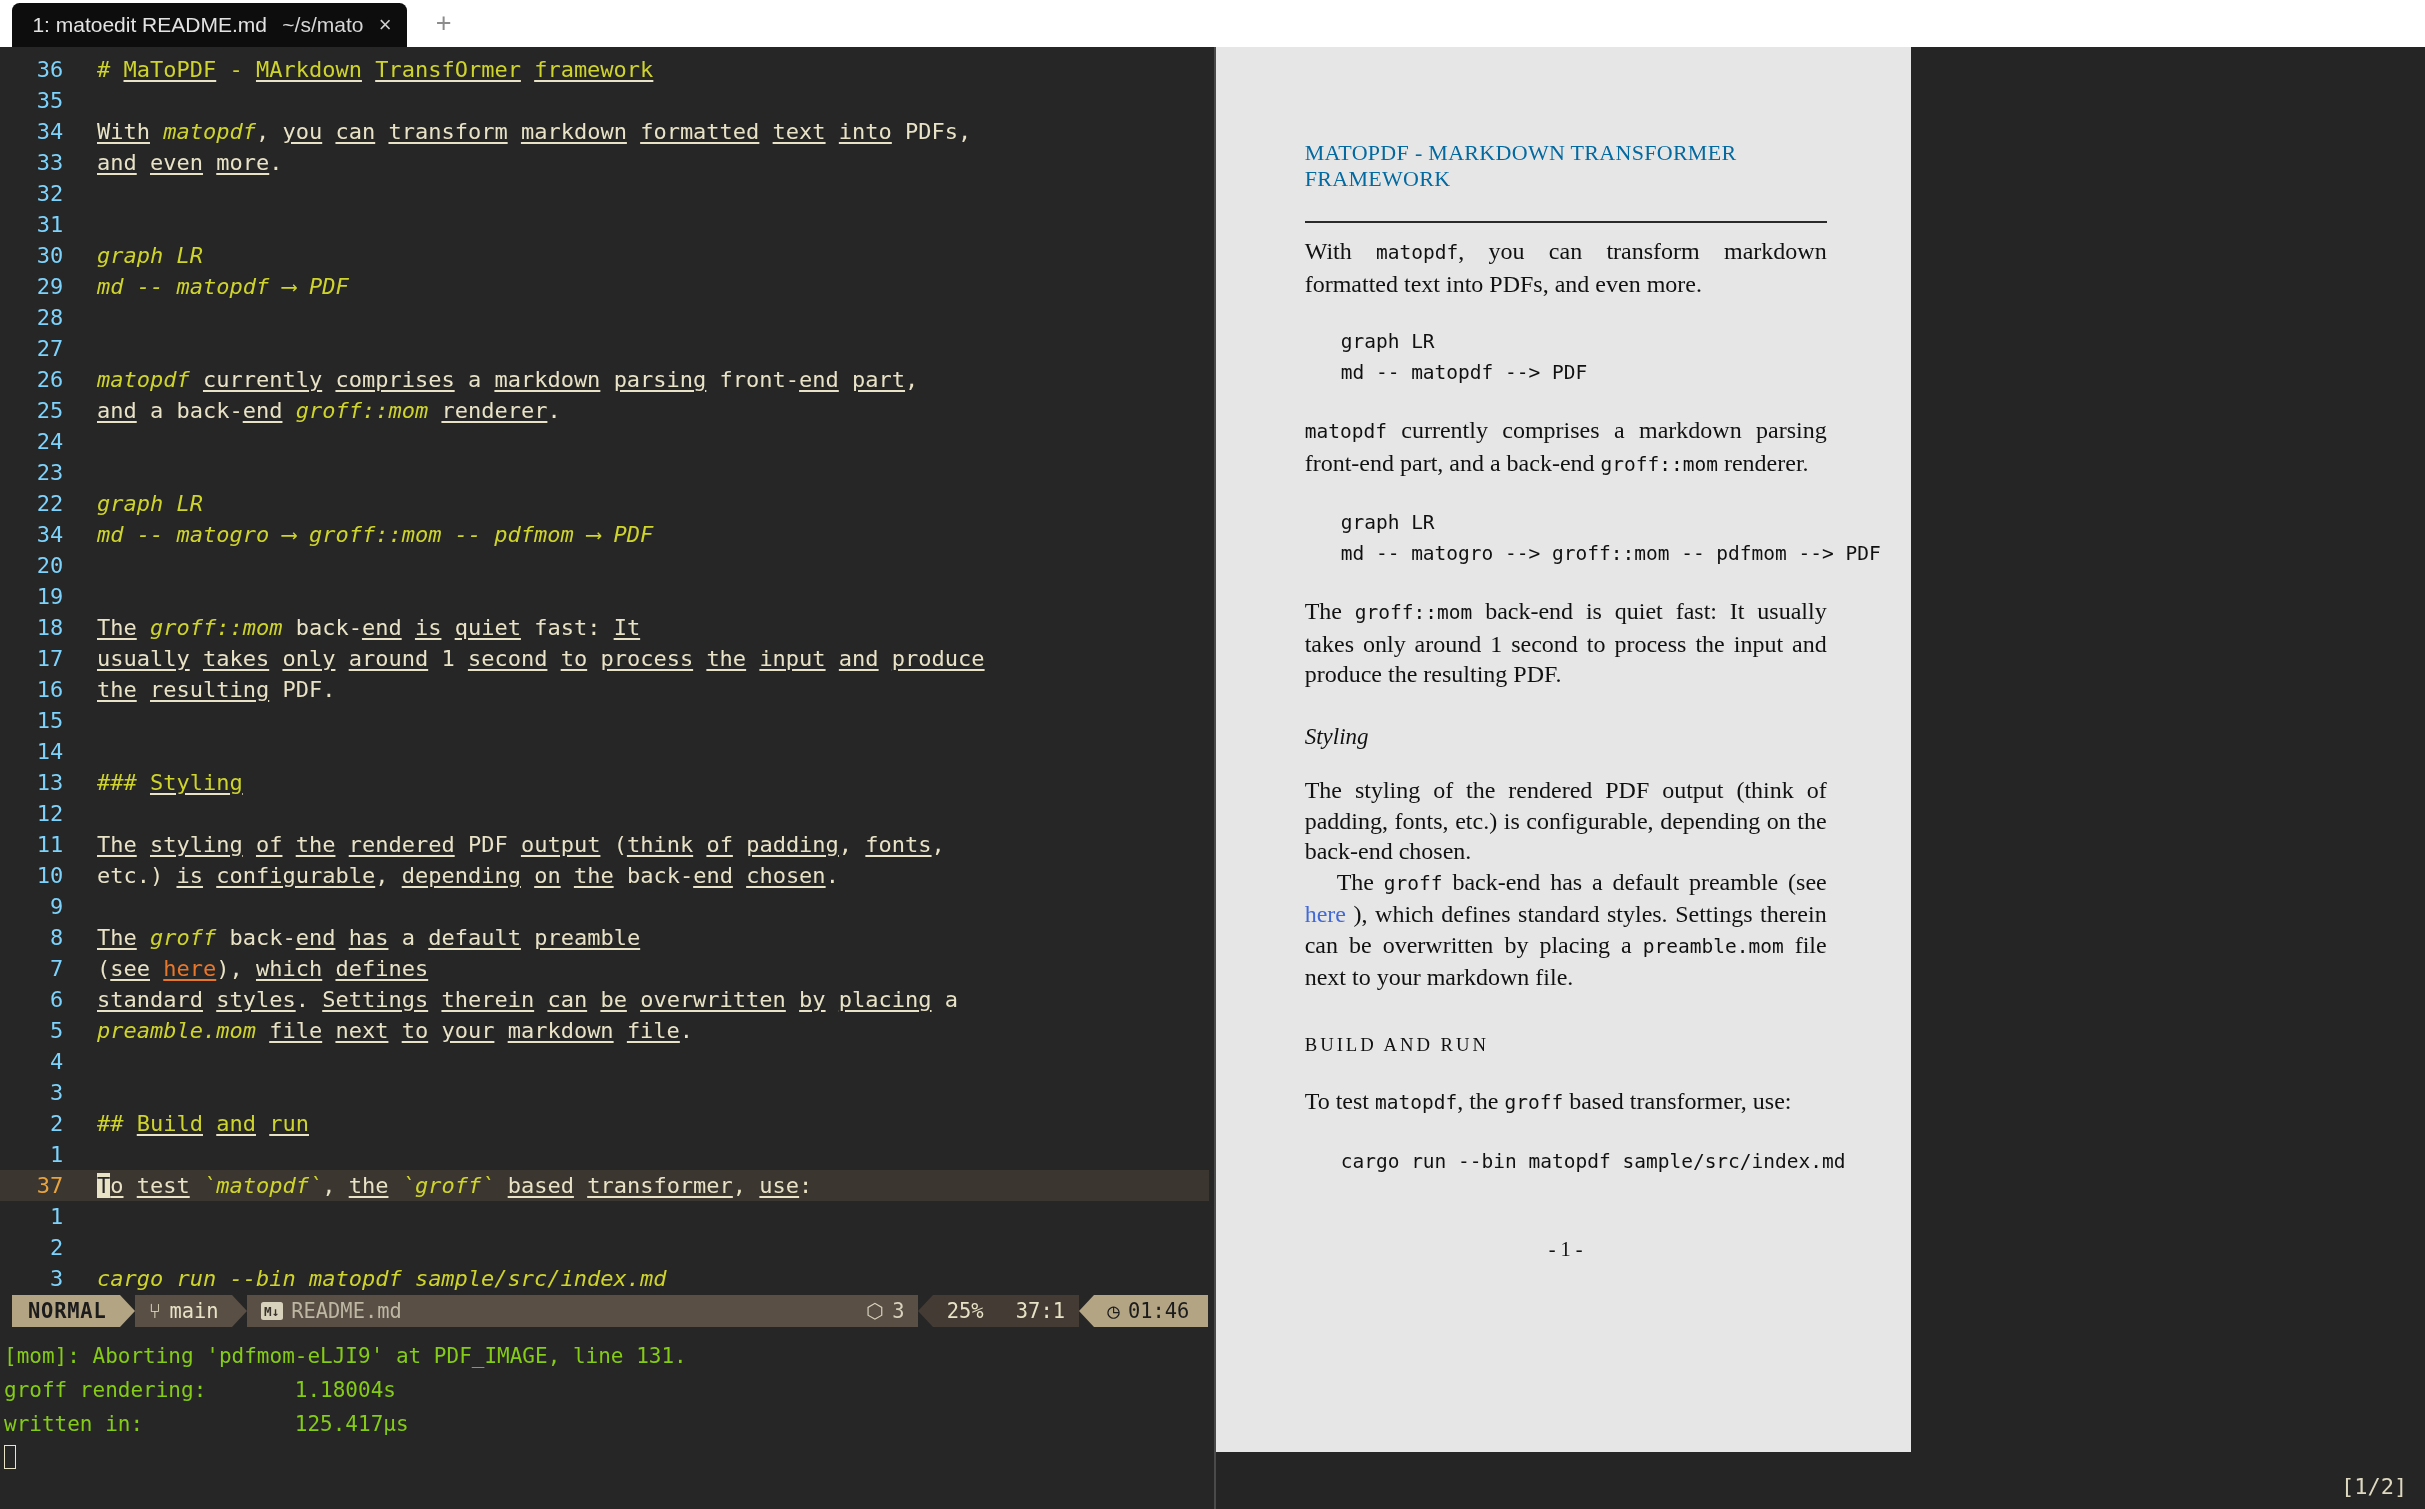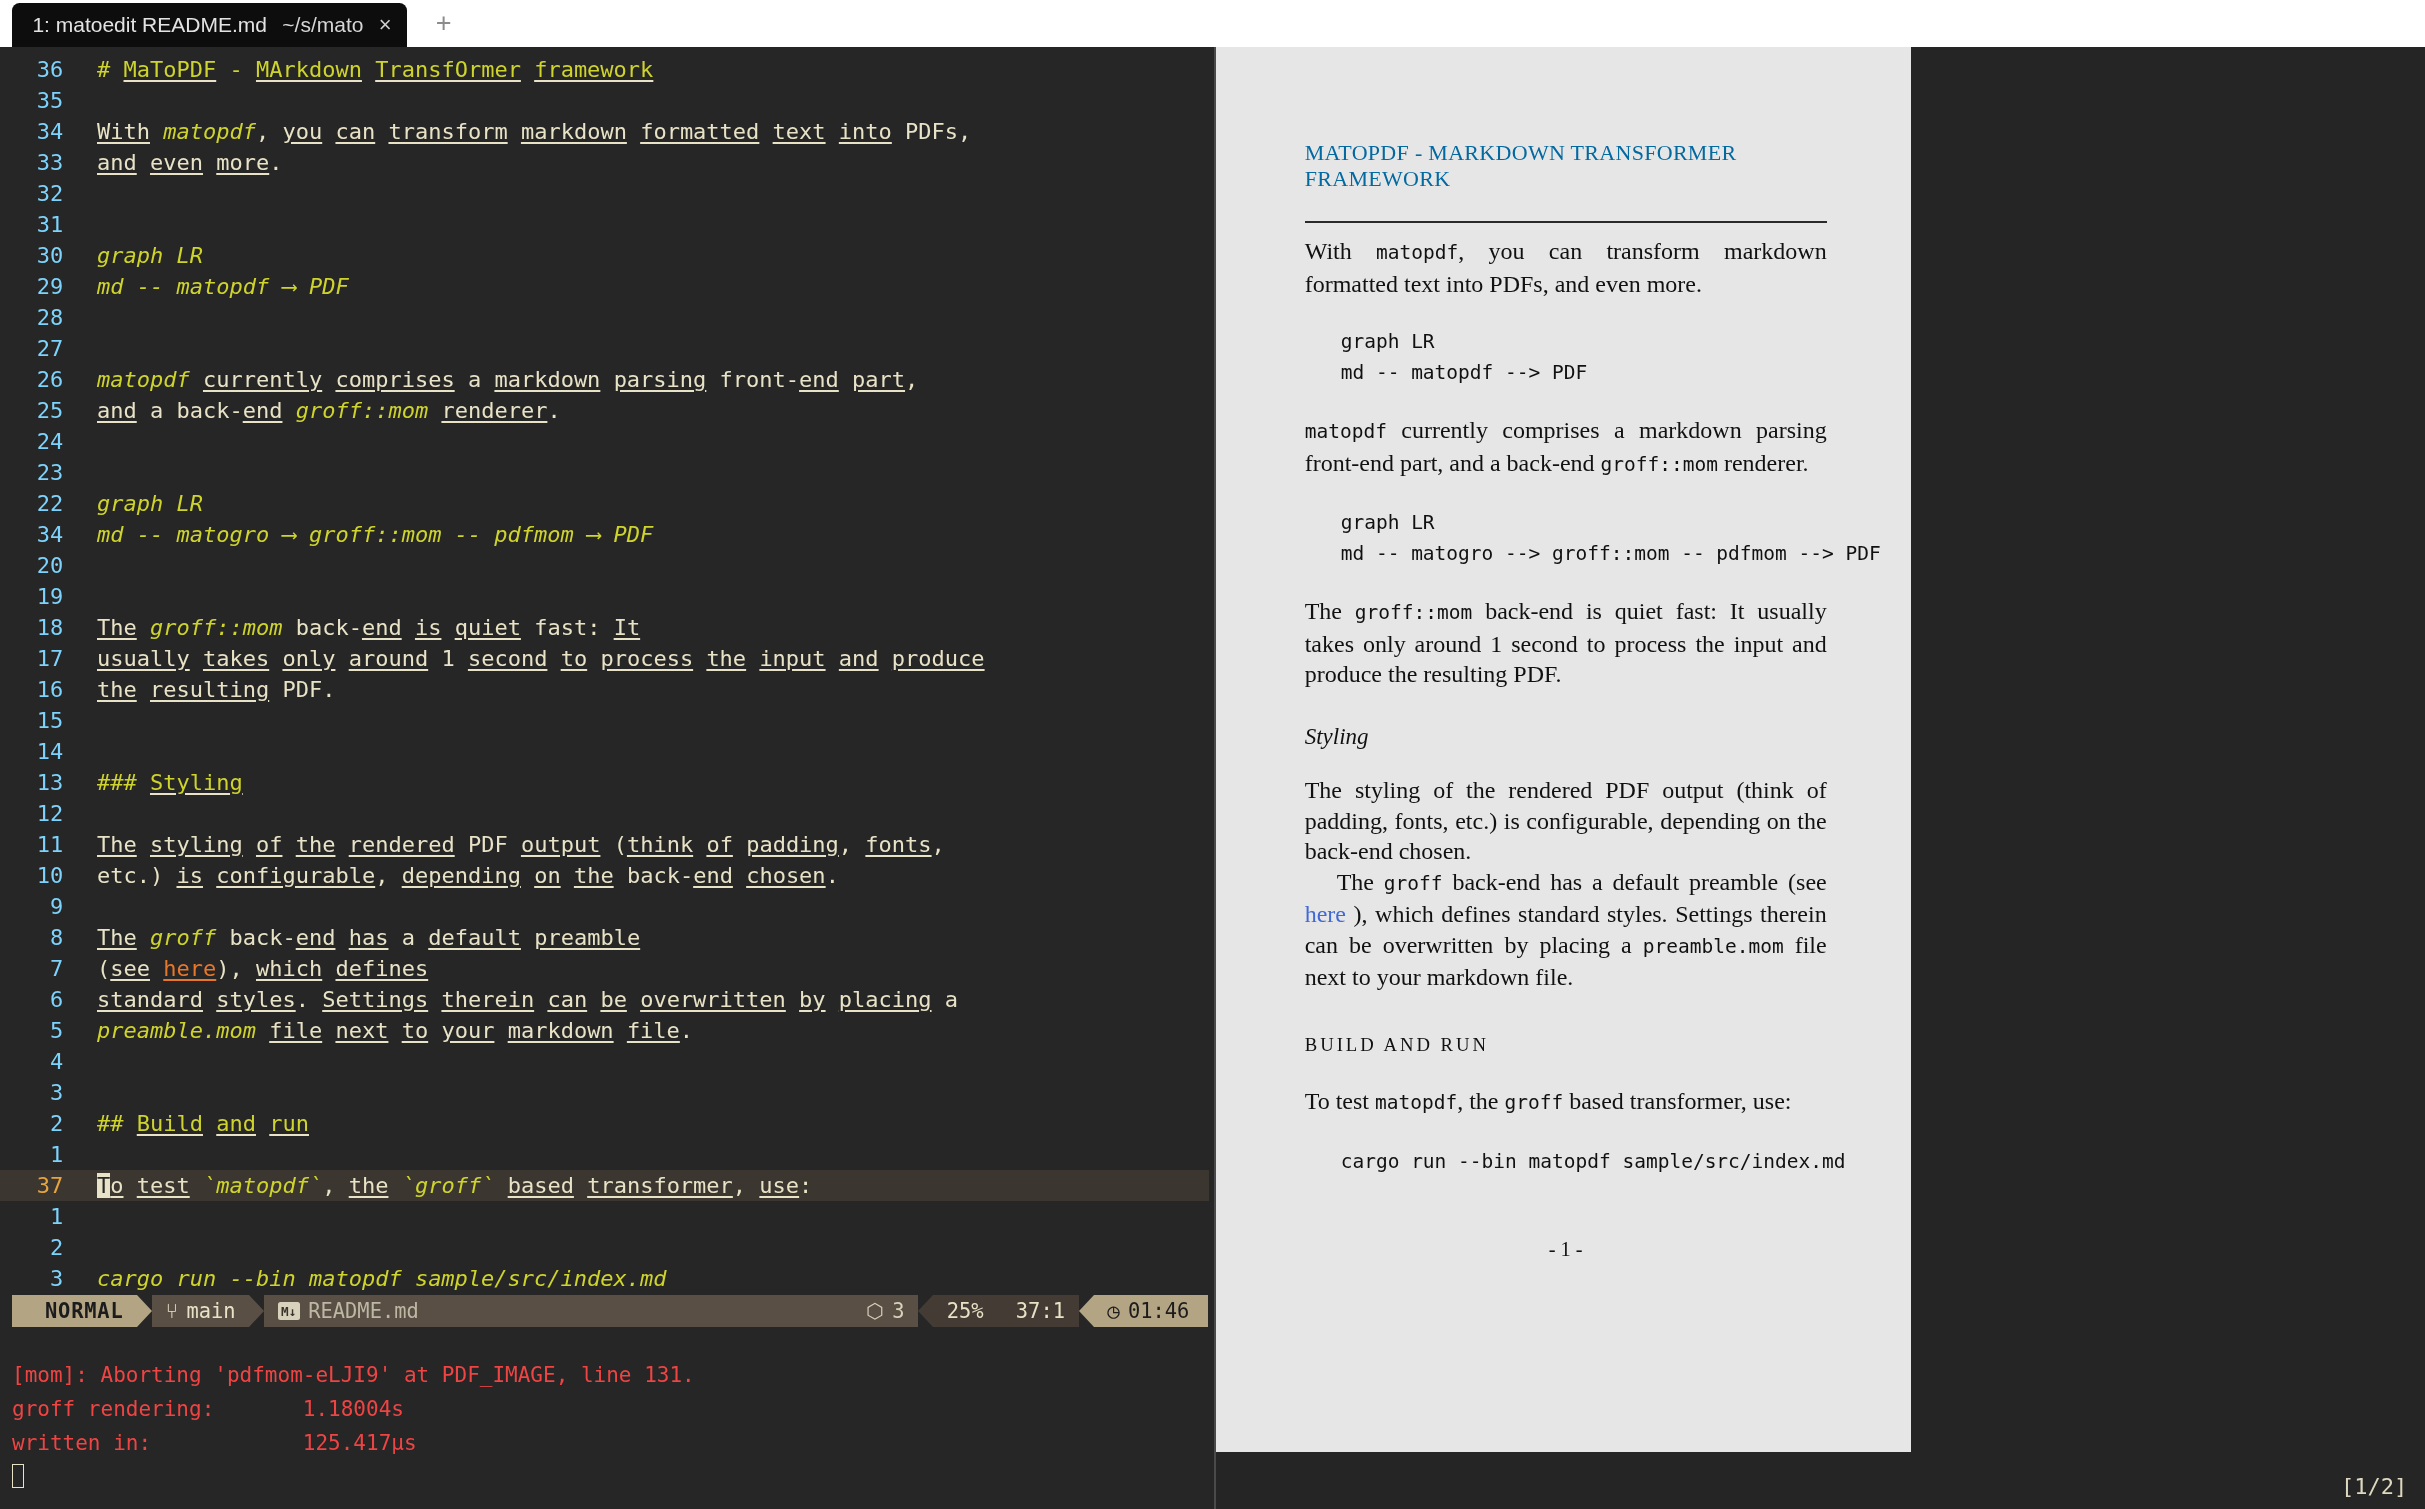--- a/index.html
+++ b/index.html
@@ -90,44 +90,43 @@
   #statusline {
     height: 32px; width: 1214px;
     display: flex; align-items: stretch;
     font-family: "DejaVu Sans Mono", monospace;
     font-size: 20.4px;
     background: #262626;
     margin-left: 12px;
     width: 1196px;
   }
   .seg { display: flex; align-items: center; padding: 0 13.6px; gap: 8.5px; white-space: nowrap; }
-  .seg-mode { background: #b3a484; color: #1c1c1c; font-weight: bold; letter-spacing: 0.8px; padding-left: 33px; }
+  .seg-mode { background: #b3a484; color: #1c1c1c; font-weight: bold; letter-spacing: 0.8px; padding-left: 16px; }
   .arrow-r { width: 0; height: 0; border-top: 16px solid transparent; border-bottom: 16px solid transparent; }
   .a-mode-to-brown { border-left: 15.3px solid #b3a484; }
   .a-brown-to-dark { border-left: 15.3px solid #5a4f45; }
   .seg-branch { background: #5a4f45; color: #e8e2c6; }
   .seg-file { background: #5a4f45; color: #bdb7a3; }
   .seg-spacer { background: #5a4f45; flex: 1; }
   .seg-diag { background: #5a4f45; color: #d8d2bc; }
   .arrow-l { width: 0; height: 0; border-top: 16px solid transparent; border-bottom: 16px solid transparent; }
   .a-dark-from { border-right: 15.3px solid #443c34; }
   .a-tan-from { border-right: 15.3px solid #b3a484; }
   .seg-pos { background: #443c34; color: #e8e2c6; }
   .seg-time { background: #b3a484; color: #1c1c1c; padding-right: 18.7px; }
   .ic { display: inline-flex; align-items: center; }
 
   
   #terminal {
-    padding: 12px 0 0 12px;
+    padding: 12px 0 0 4px;
     font-family: "DejaVu Sans Mono", monospace;
     font-size: 21px;
     line-height: 34px;
-    color: #ef4444;
+    color: #84cc16;
     white-space: pre;
-    margin-top: 19px;
   }
   .tcur { display: inline-block; width: 12px; height: 24px; border: 1.7px solid #e8e2c6; vertical-align: -4.2px; }
 
   
   #pdf-page {
     position: absolute;
     left: 0px; top: 0px;
     width: 695px; height: 1405px;
     background: #e6e6e6;
   }

